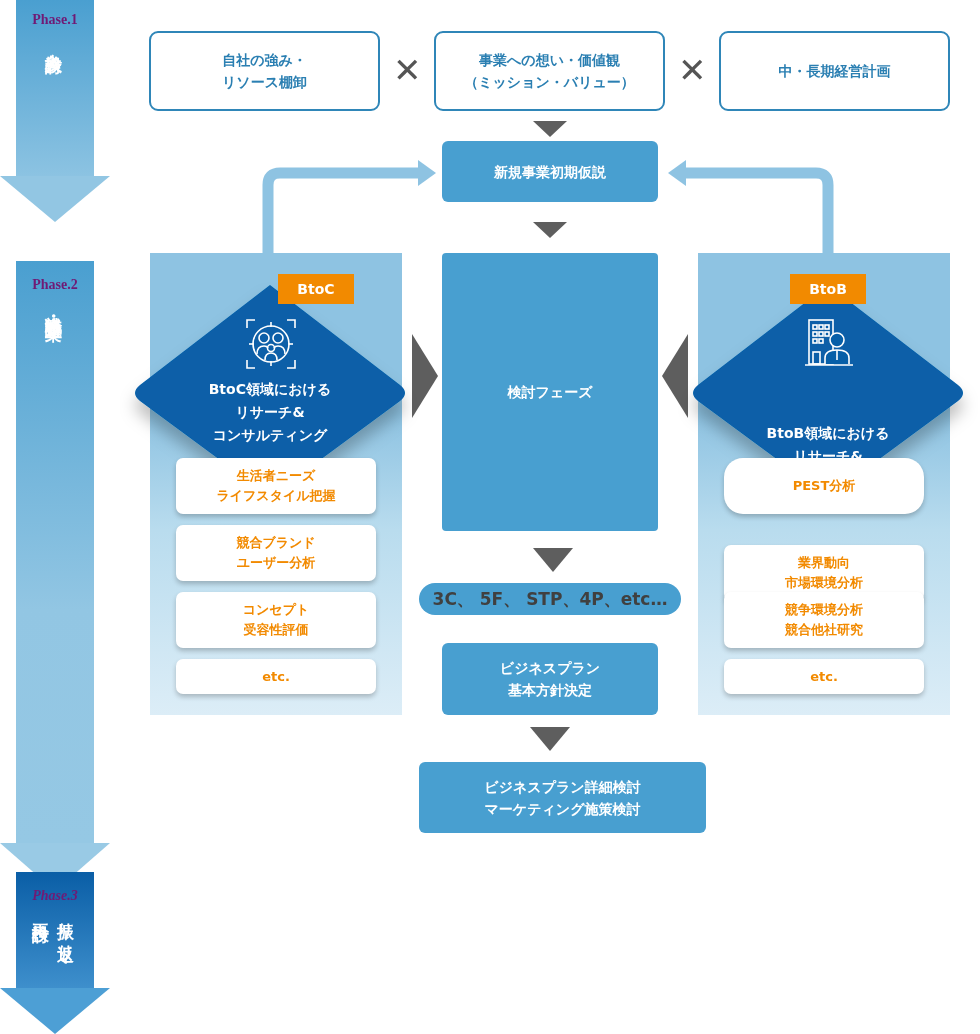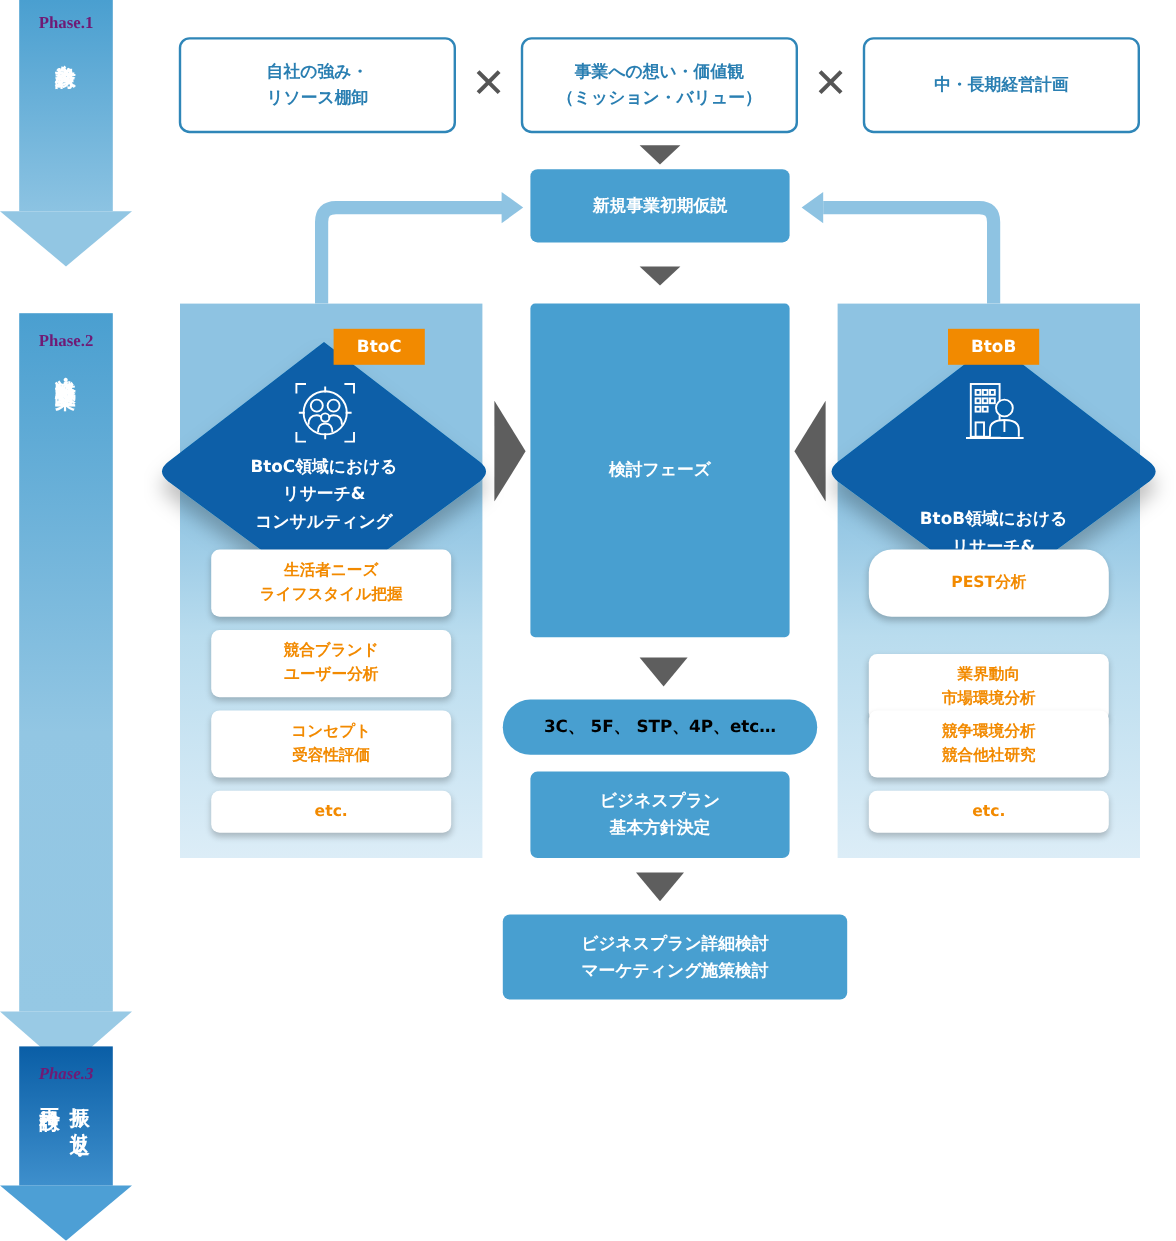--- a/index.html
+++ b/index.html
@@ -46,22 +46,22 @@
     .tag { position: absolute; top: 274px; width: 76px; height: 30px; background: #f28a00; color: #fff;
       font-weight: bold; font-size: 14px; display: flex; align-items: center; justify-content: center; }
     .diamond-svg { position: absolute; }
     .diamond-text { position: absolute; width: 220px; text-align: center; color: #fff; font-weight: bold;
       font-size: 14px; line-height: 23px; white-space: pre-line; }
     .item-card { position: absolute; width: 200px; background: #fff; border-radius: 7px;
       box-shadow: 0 3px 5px rgba(0,0,0,0.22); display: flex; align-items: center; justify-content: center;
       text-align: center; color: #f28a00; font-weight: bold; font-size: 13px; line-height: 20px; white-space: pre-line; }
 
     .chevron-svg { position: absolute; }
-    .pill { position: absolute; left: 419px; top: 583px; width: 262px; height: 46px; border-radius: 25px;
-      background: #489fd0; color: #000000; font-weight: bold; font-size: 14px; display: flex;
+    .pill { position: absolute; left: 419px; top: 583px; width: 262px; height: 32px; border-radius: 25px;
+      background: #489fd0; color: #404040; font-weight: bold; font-size: 17px; display: flex;
       align-items: center; justify-content: center; }
   </style>
 </head>
 <body>
 
 <div class="phase-arrow" id="p1">
   <div class="shaft"></div>
   <div class="head"></div>
   <div class="phase-label" style="top:12px;">Phase.1</div>
   <div class="phase-vtext" style="top:40px; left:44px;">参入検討</div>

